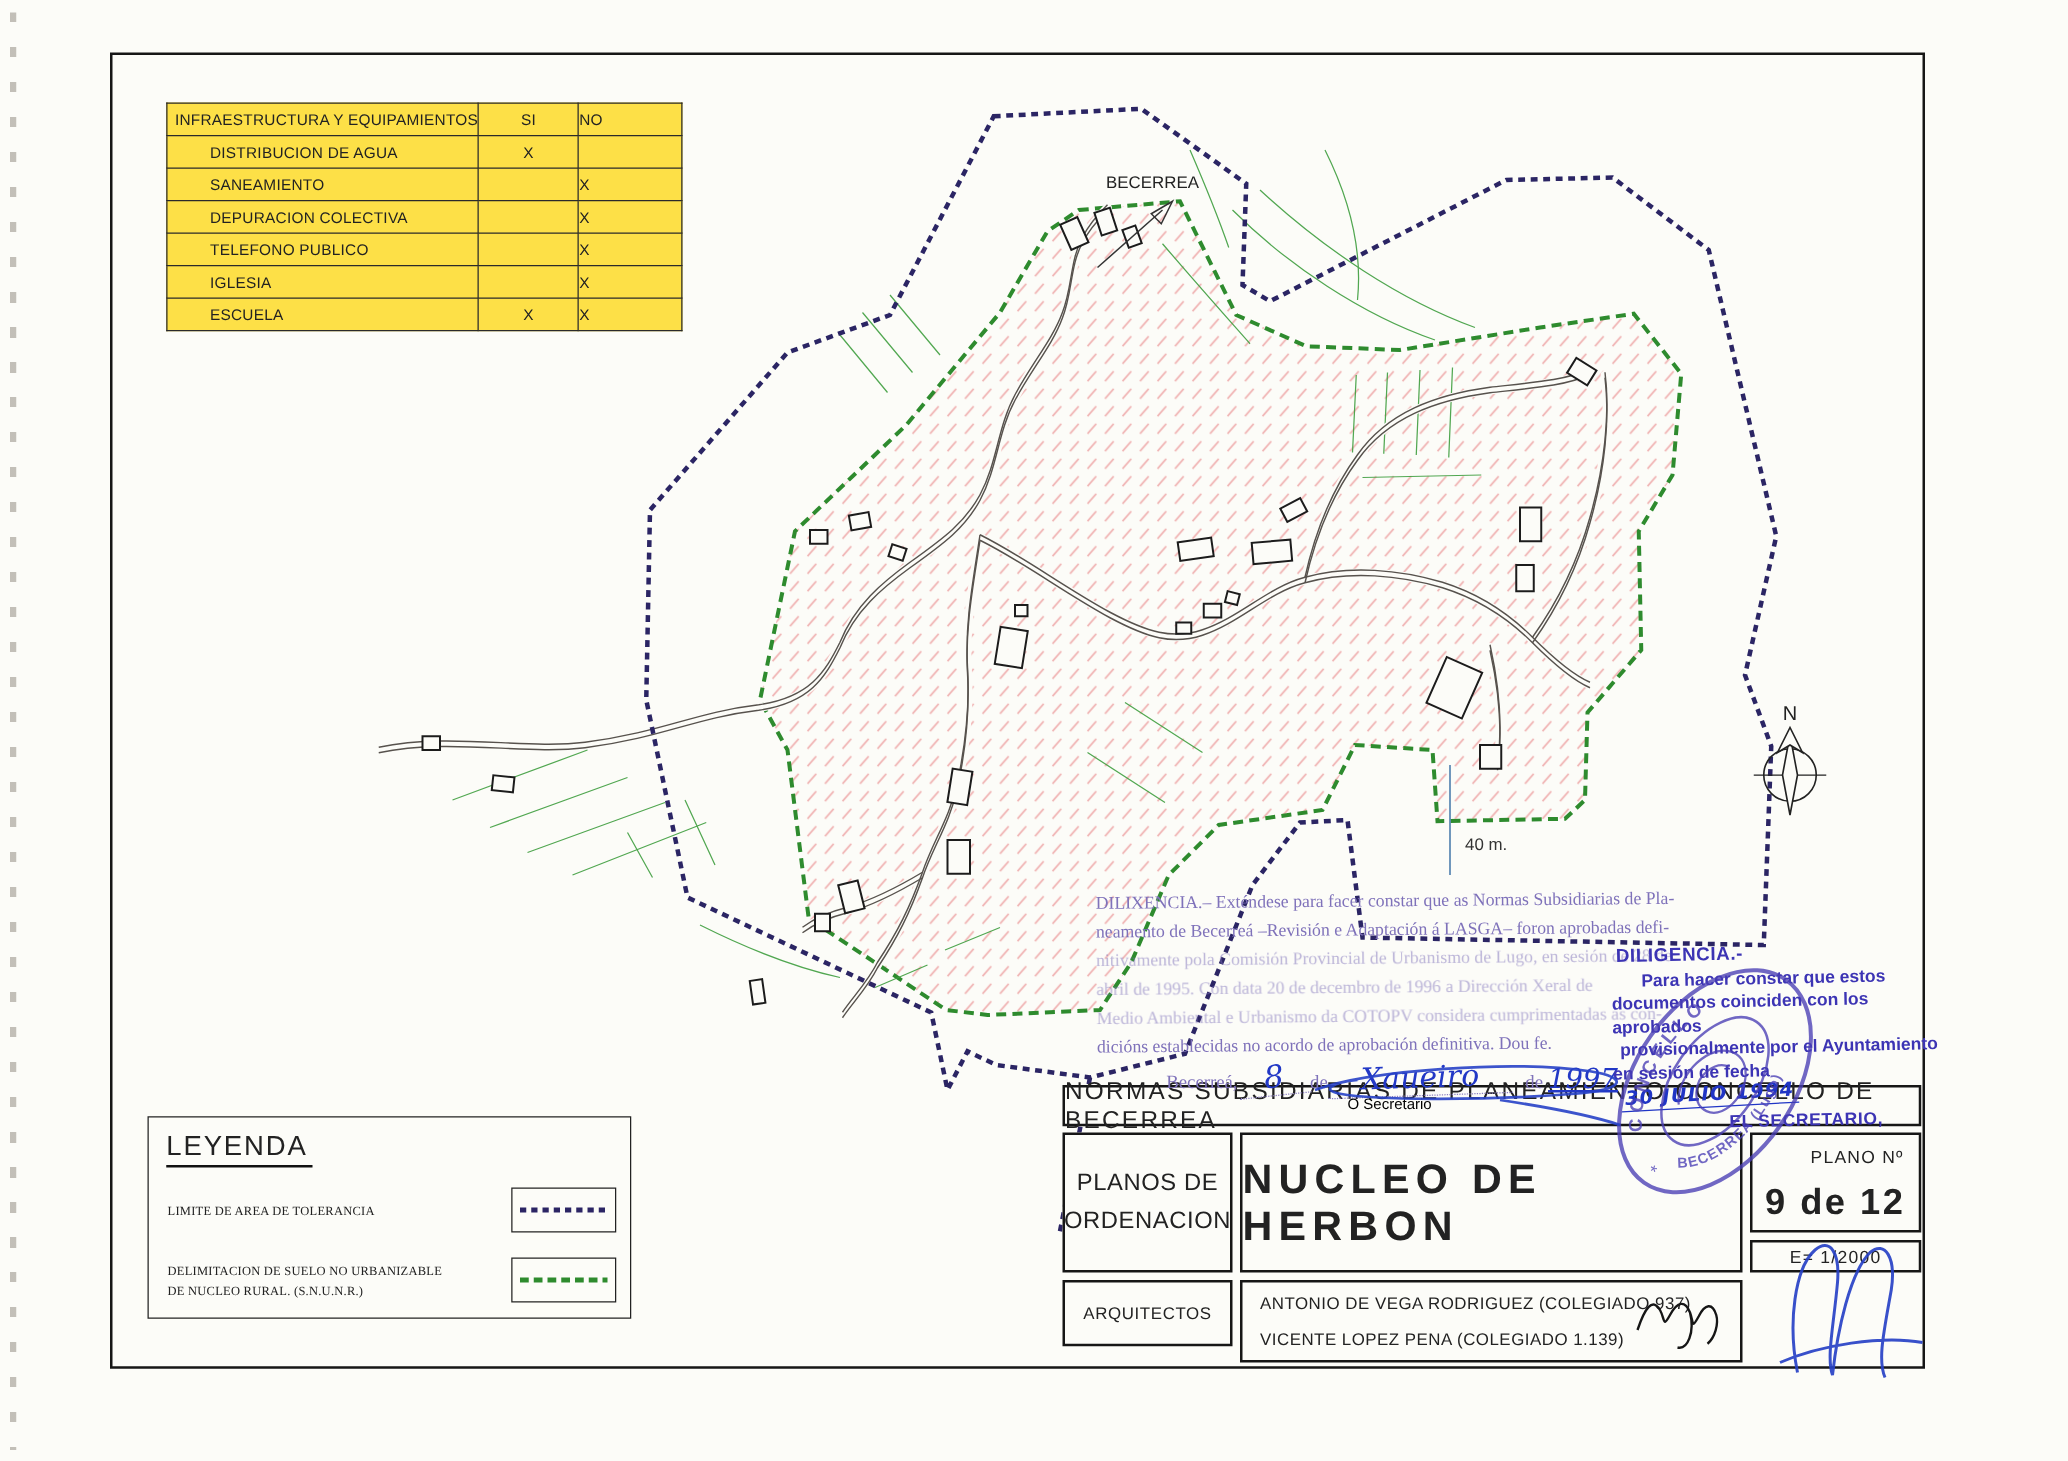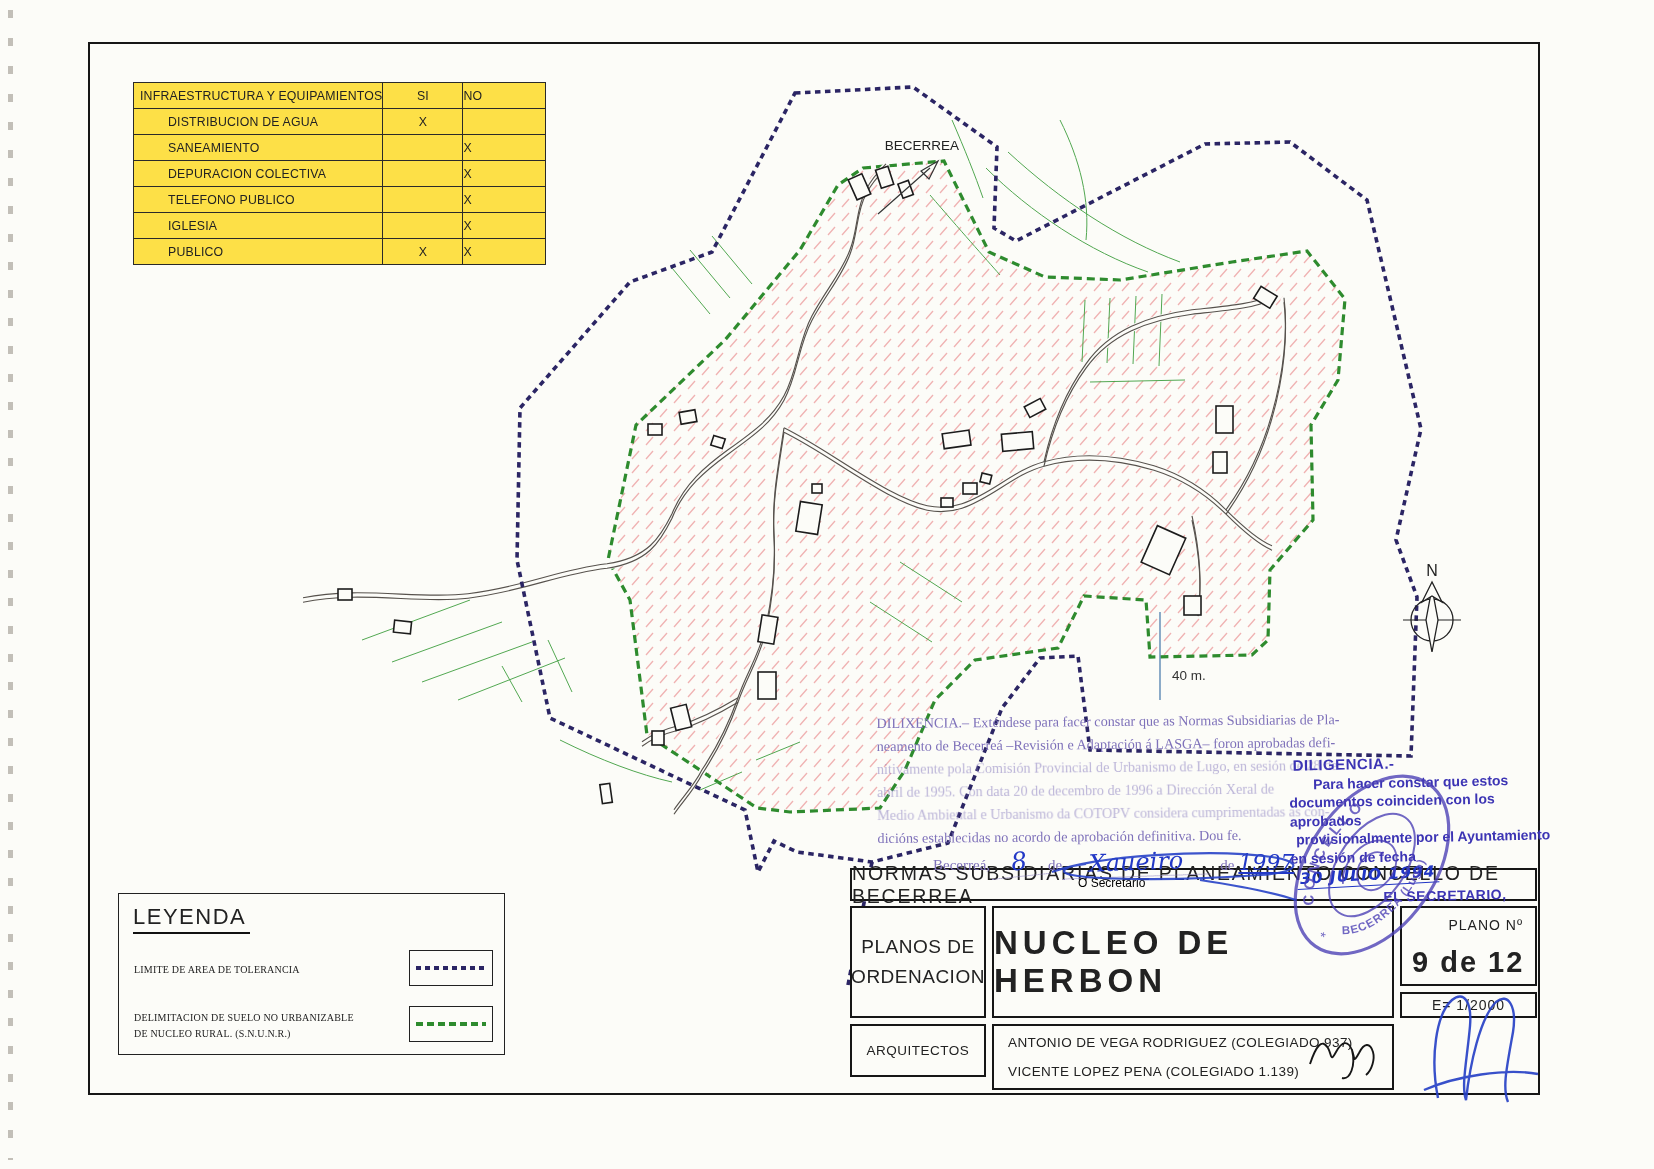--- a/index.html
+++ b/index.html
@@ -217,21 +217,21 @@
       <td class="c1">TELEFONO PUBLICO</td>
       <td class="c2"></td>
       <td class="c3">X</td>
     </tr>
     <tr>
       <td class="c1">IGLESIA</td>
       <td class="c2"></td>
       <td class="c3">X</td>
     </tr>
     <tr>
-      <td class="c1">PUBLICO</td>
+      <td class="c1">ESCUELA</td>
       <td class="c2">X</td>
       <td class="c3">X</td>
     </tr>
   </tbody>
     </table>
 
   <div class="legend">
     <div class="legend-title">LEYENDA</div>
     <div class="lg-label" style="left:15px;top:70px;">LIMITE DE AREA DE TOLERANCIA</div>
     <div class="lg-swatch" style="left:290px;top:56px;">

